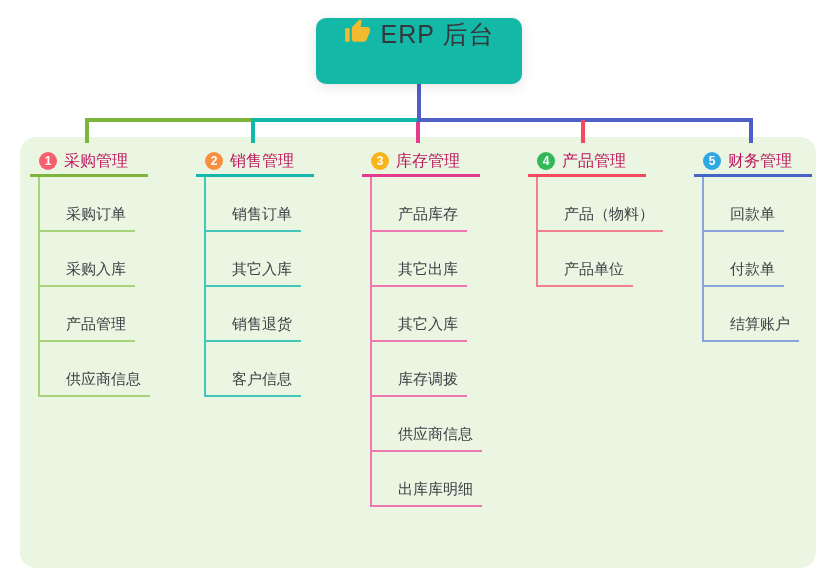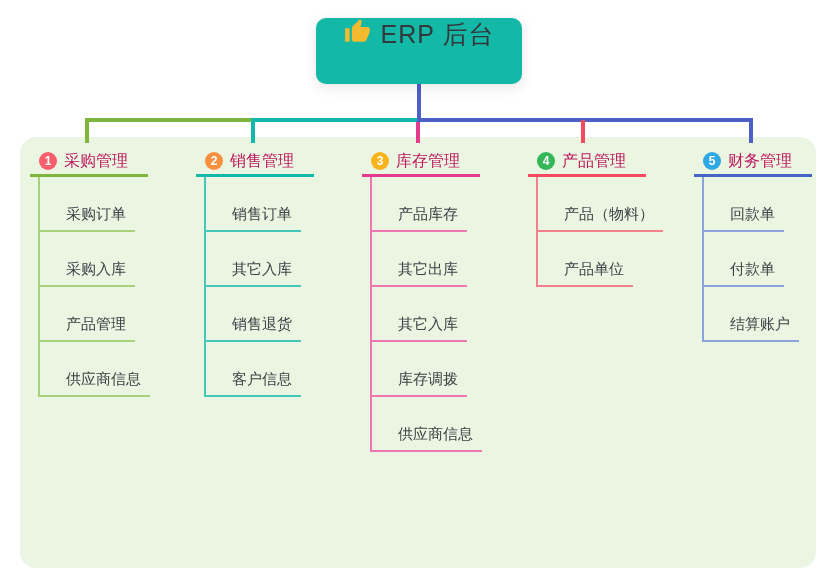--- a/index.html
+++ b/index.html
@@ -116,20 +116,23 @@
         </div>
       <div class="child">
           <span class="child-label" style="border-bottom-color: rgb(238, 119, 177);">其它入库</span>
         </div>
       <div class="child">
           <span class="child-label" style="border-bottom-color: rgb(238, 119, 177);">库存调拨</span>
         </div>
       <div class="child">
           <span class="child-label" style="border-bottom-color: rgb(238, 119, 177);">供应商信息</span>
         </div>
+      <div class="child">
+          <span class="child-label" style="border-bottom-color: rgb(238, 119, 177);">出库库明细</span>
+        </div>
     </div>
   </div>
 
   <div class="branch" style="left:528px">
     <div class="branch-title" style="border-bottom-color: rgb(245, 73, 95);">
       <span class="badge" style="background: rgb(51, 183, 87);">4</span>
       <span class="branch-label">产品管理</span>
     </div>
     <div class="children" style="border-left-color: rgb(243, 129, 141);">
       <div class="child">

